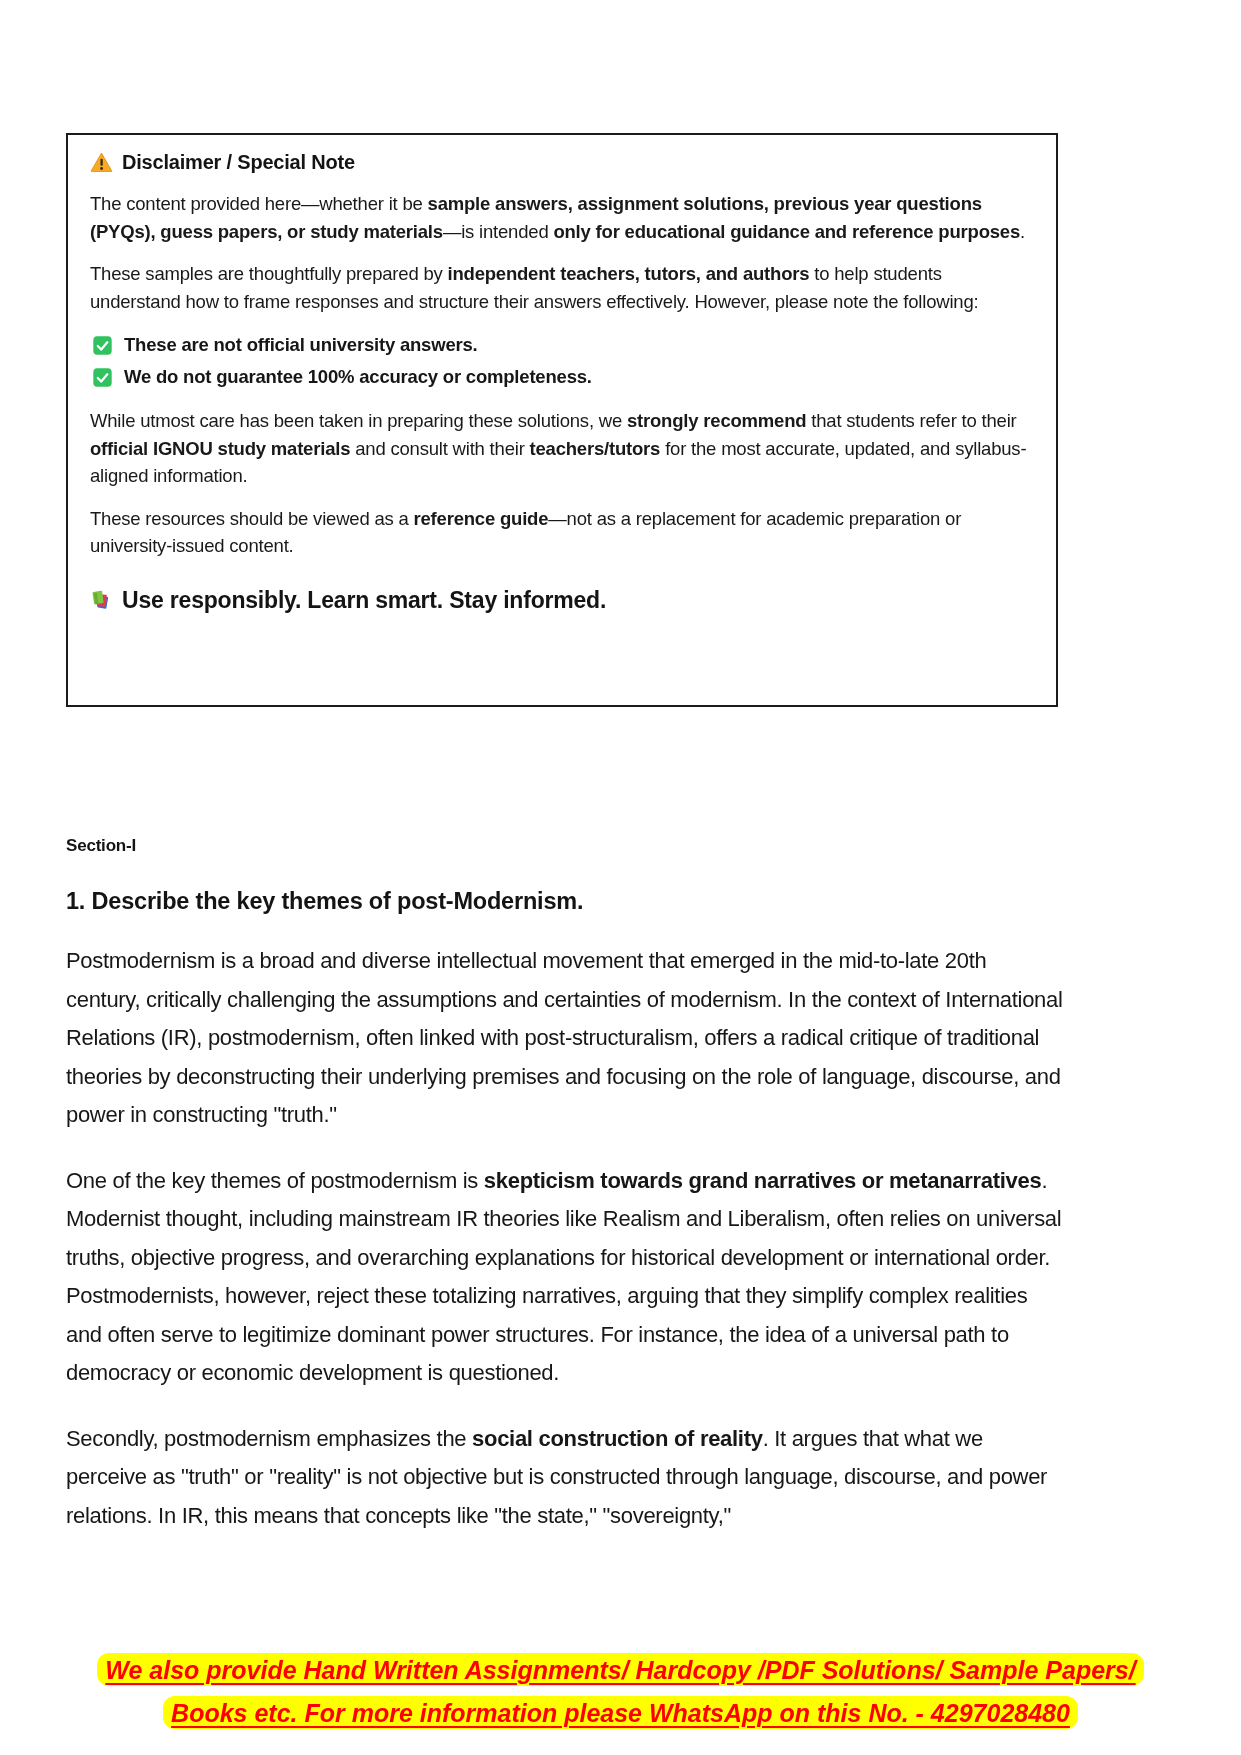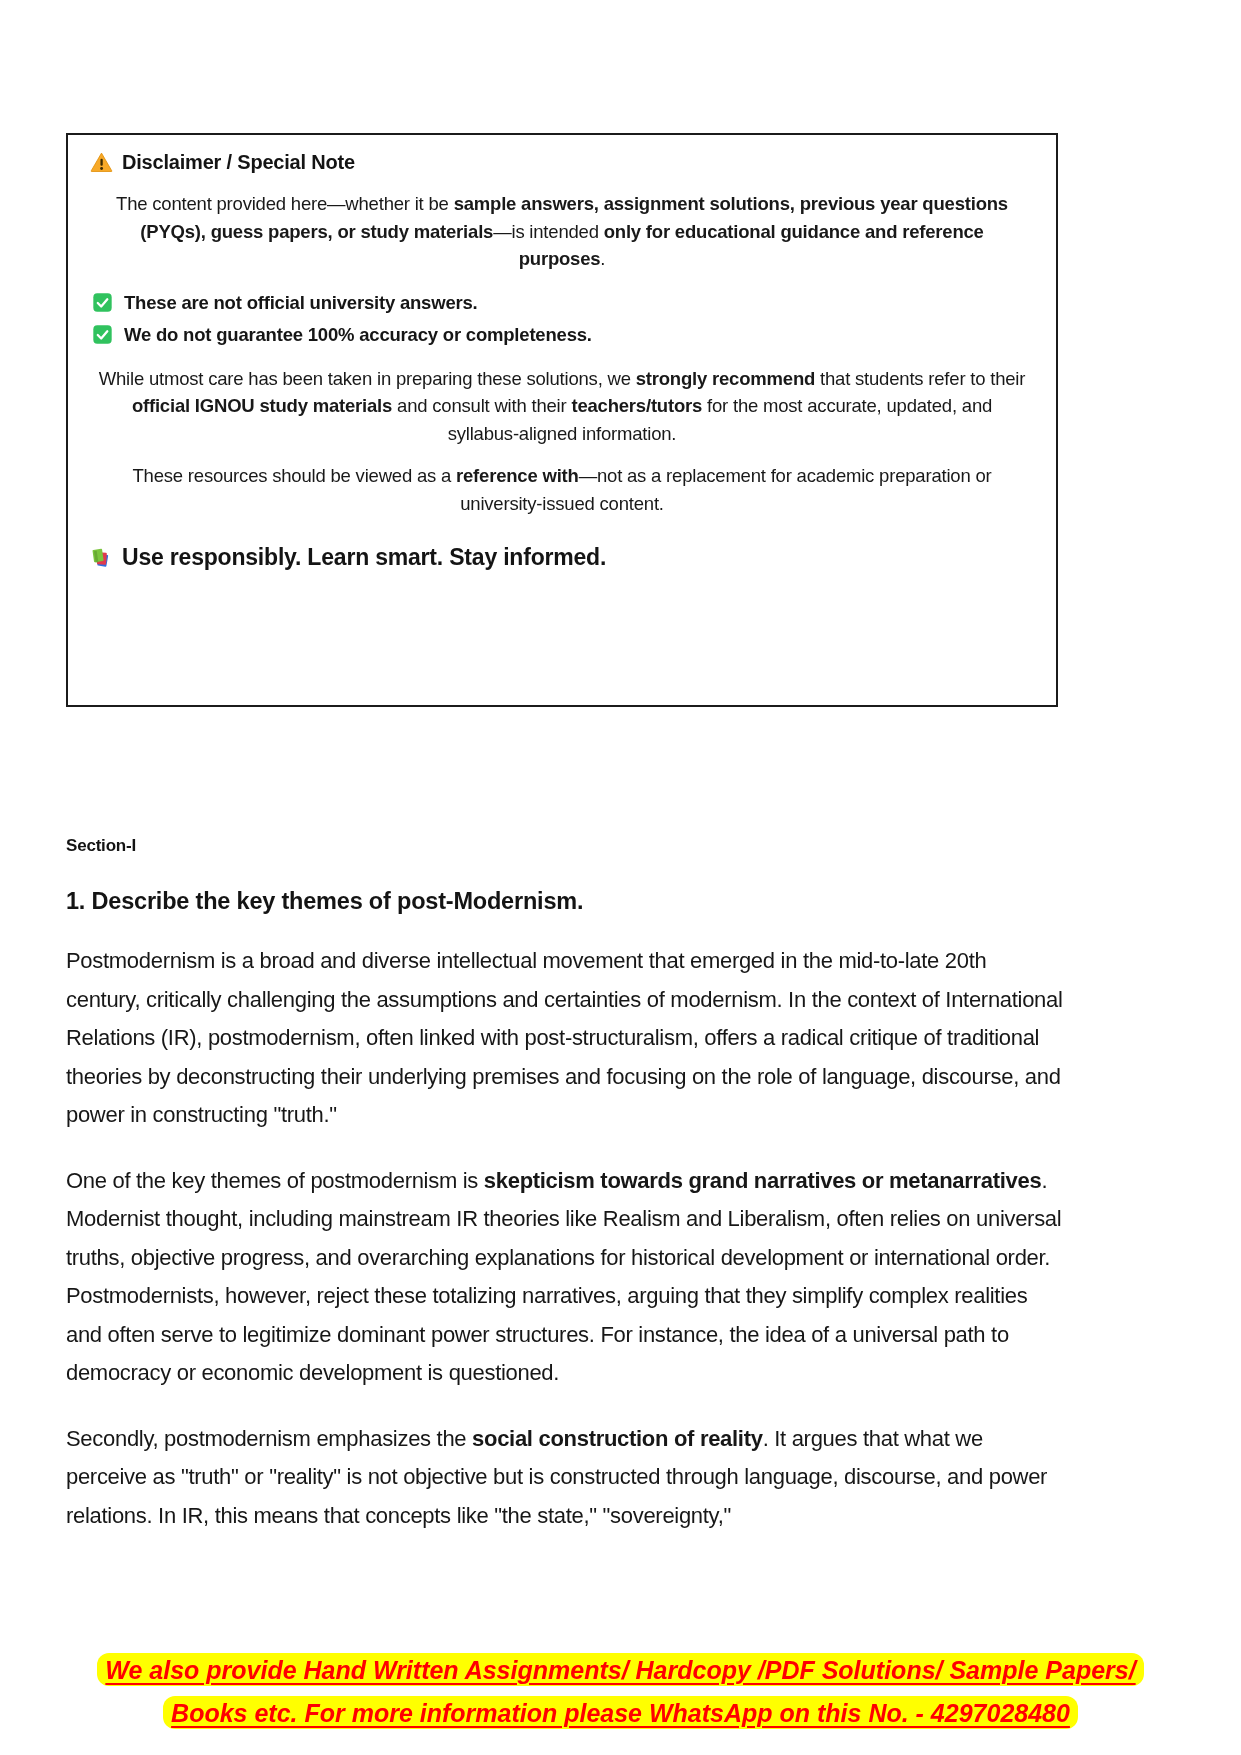--- a/index.html
+++ b/index.html
@@ -17,21 +17,21 @@
   .disclaimer-box {
     position:absolute; left:66px; top:133px; width:992px; min-height:574px;
     border:2px solid #1b1b1b;
     padding:16px 22px 18px 22px;
     background:#fff;
   }
   .box-title-row { display:flex; align-items:center; gap:9px; margin-bottom:16px; }
   .box-title { font-size:20px; font-weight:700; letter-spacing:-0.2px; }
   .box-para {
     font-size:18.5px; line-height:27.5px; letter-spacing:-0.2px;
-    margin:15px 7px; color:#191919;text-align:center;
+    margin:15px 0; color:#191919;
   }
   .b { font-weight:700; }
   .checklist { list-style:none; margin:19px 0 19px 2px; }
   .checklist li {
     display:flex; align-items:center; gap:11px;
     font-size:18.5px; font-weight:700; letter-spacing:-0.2px;
     margin:10px 0; color:#161616;text-align:right;
   }
   .use-note-row {
     display:flex; align-items:center; gap:10px; margin-top:27px;
@@ -78,20 +78,21 @@
           <path d="M12 2.2 L22.8 20.8 Q23 21.4 22.3 21.4 L1.7 21.4 Q1 21.4 1.2 20.8 Z" fill="#f7a928" stroke="#e08a00" stroke-width="0.8"></path>
           <rect x="10.9" y="8.2" width="2.4" height="7.2" rx="1.1" fill="#3d2a00"></rect>
           <circle cx="12.1" cy="18.2" r="1.5" fill="#3d2a00"></circle>
         </svg>
       </span>
       <span class="box-title">Disclaimer / Special Note</span>
     </div>
 
     <p class="box-para"><span>The content provided here—whether it be </span><span class="b">sample answers, assignment solutions, previous year questions (PYQs), guess papers, or study materials</span><span>—is intended </span><span class="b">only for educational guidance and reference purposes</span><span>.</span></p>
 
+    <p class="box-para"><span>These samples are thoughtfully prepared by </span><span class="b">independent teachers, tutors, and authors</span><span> to help students understand how to frame responses and structure their answers effectively. However, please note the following:</span></p>
 
     <ul class="checklist">
       <li>
         <span class="icon">
           <svg width="21" height="21" viewBox="0 0 24 24">
             <rect x="1.5" y="1.5" width="21" height="21" rx="4.5" fill="#30c25e"></rect>
             <path d="M6.6 12.6 l3.9 3.9 l7 -8.2" stroke="#ffffff" stroke-width="2.6" fill="none" stroke-linecap="round" stroke-linejoin="round"></path>
           </svg>
         </span>
         <span>These are not official university answers.</span>
@@ -102,21 +103,21 @@
             <rect x="1.5" y="1.5" width="21" height="21" rx="4.5" fill="#30c25e"></rect>
             <path d="M6.6 12.6 l3.9 3.9 l7 -8.2" stroke="#ffffff" stroke-width="2.6" fill="none" stroke-linecap="round" stroke-linejoin="round"></path>
           </svg>
         </span>
         <span>We do not guarantee 100% accuracy or completeness.</span>
       </li>
     </ul>
 
     <p class="box-para"><span>While utmost care has been taken in preparing these solutions, we </span><span class="b">strongly recommend</span><span> that students refer to their </span><span class="b">official IGNOU study materials</span><span> and consult with their </span><span class="b">teachers/tutors</span><span> for the most accurate, updated, and syllabus-aligned information.</span></p>
 
-    <p class="box-para"><span>These resources should be viewed as a </span><span class="b">reference with</span><span>—not as a replacement for academic preparation or university-issued content.</span></p>
+    <p class="box-para"><span>These resources should be viewed as a </span><span class="b">reference guide</span><span>—not as a replacement for academic preparation or university-issued content.</span></p>
 
     <div class="use-note-row">
       <span class="icon">
         <svg width="22" height="22" viewBox="0 0 24 24">
           <rect x="9" y="8" width="10" height="13" rx="1" fill="#2e6fe0" transform="rotate(10 14 14)"></rect>
           <rect x="8" y="6" width="10" height="13" rx="1" fill="#e03a4e" transform="rotate(4 13 12)"></rect>
           <rect x="3.5" y="2.5" width="10.5" height="13.5" rx="1" fill="#7cc53e" transform="rotate(-8 9 9)"></rect>
           <rect x="5" y="4" width="3" height="12.5" fill="#69aa34" transform="rotate(-8 9 9)"></rect>
         </svg>
       </span>

